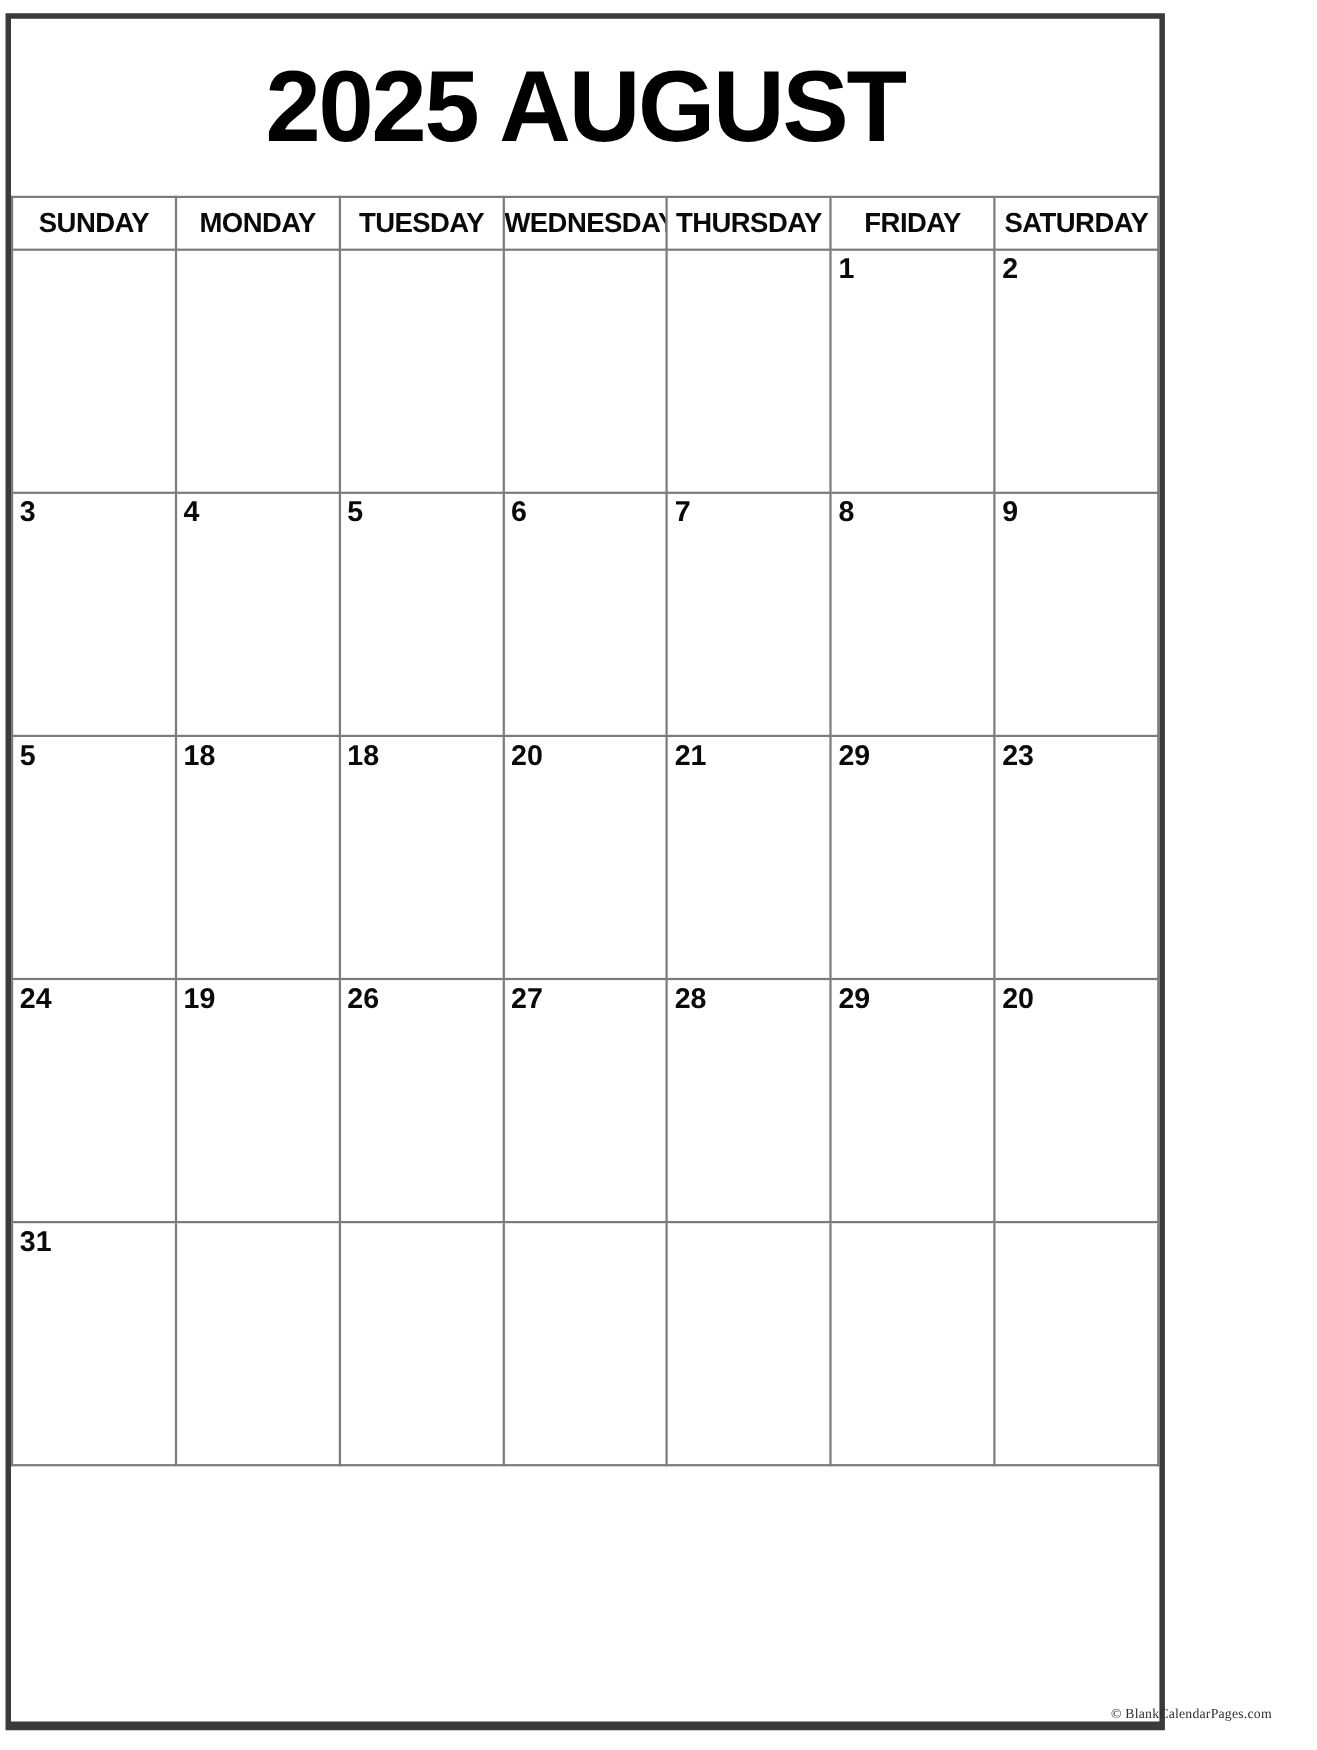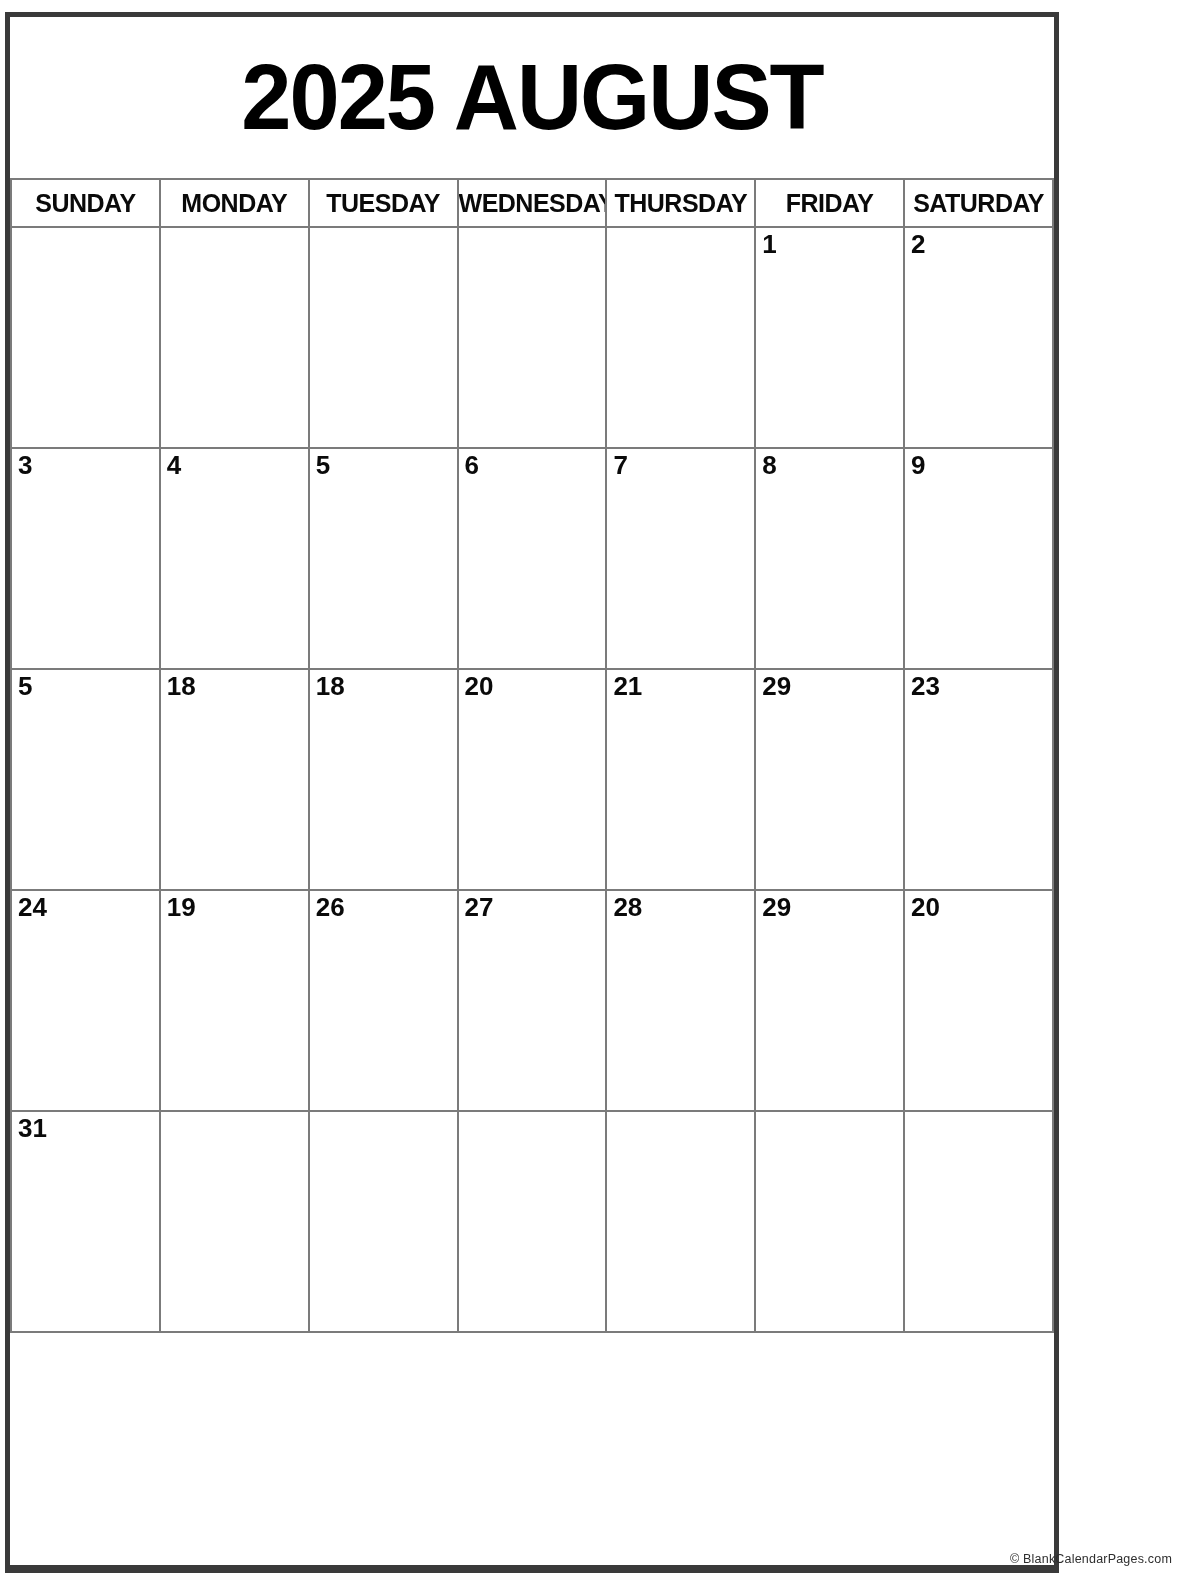--- a/index.html
+++ b/index.html
@@ -74,20 +74,21 @@
     line-height: 1.1;
   }
   .watermark {
     position: absolute;
     left: 1010px;
     bottom: 25px;
     font-size: 12.5px;
     color: #2e2e2e;
     letter-spacing: 0.2px;
     white-space: nowrap;
+    font-family: Liberation Serif, serif;
   }
 </style>
 </head>
 <body>
 
 <div class="page">
   <div class="frame">
     <div class="title">2025 AUGUST</div>
     <table class="cal">
       <thead>

